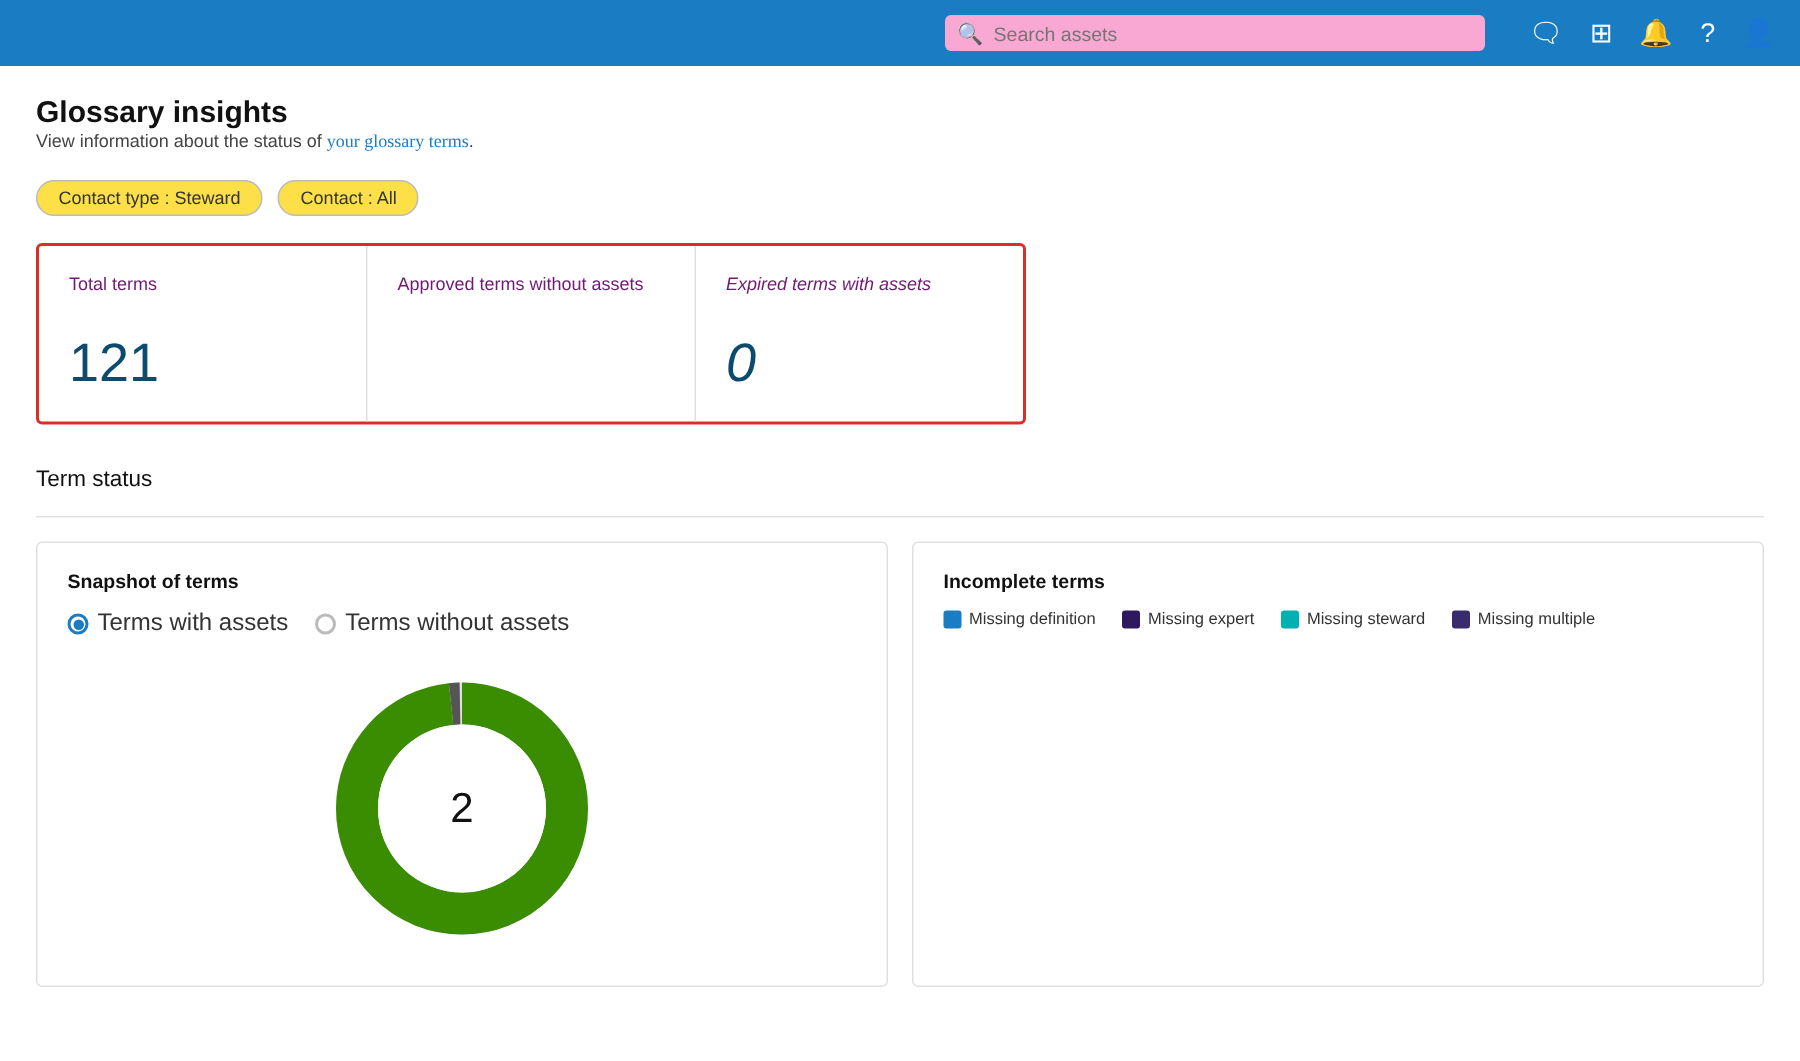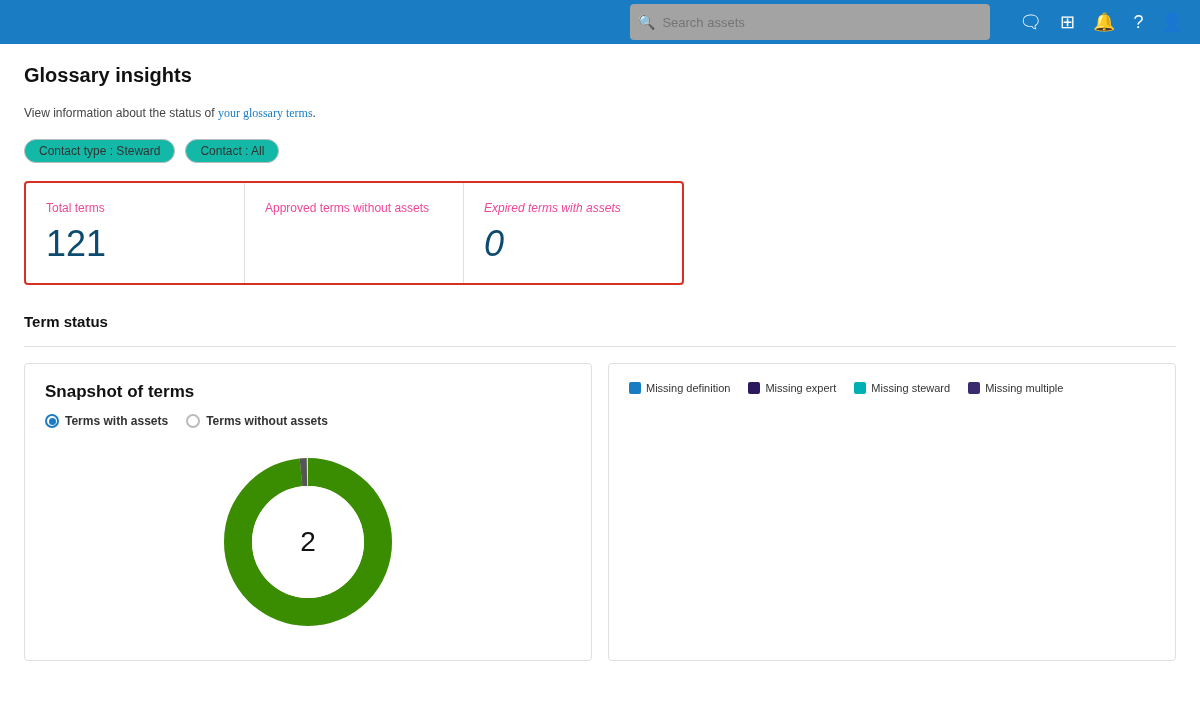--- a/index.html
+++ b/index.html
@@ -16,27 +16,27 @@
     }
     .topnav-search {
       flex: 0 0 360px;
       margin: 0 auto;
       position: relative;
       left: 50%;
       transform: translateX(-50%);
     }
     .topnav-search input {
       width: 360px;
-      height: 36px;
+      height: 24px;
       border-radius: 4px;
       border: none;
       padding: 0 12px 0 32px;
       font-size: 13px;
       outline: none;
-      background: #a3a3a3;
+      background: #f9a8d4;
     }
     .topnav-search .search-icon-wrap {
       position: absolute;
       left: 8px;
       top: 50%;
       transform: translateY(-50%);
       color: #888;
       font-size: 14px;
     }
     .topnav-icons {
@@ -45,71 +45,71 @@
       align-items: center;
       gap: 18px;
       color: #fff;
       font-size: 18px;
     }
     .topnav-icons span { cursor: pointer; }
 
     
     .page { padding: 20px 24px; }
 
-    .page-title { font-size: 20px; font-weight: 600; color: #111; margin-bottom: 19px; }
+    .page-title { font-size: 20px; font-weight: 600; color: #111; margin-bottom: 0; }
     .page-subtitle { font-size: 12px; color: #444; margin-bottom: 18px; }
     .page-subtitle a { color: #1a7dc4; text-decoration: none; font-family: Liberation Serif, serif; }
 
     
     .filter-row { display: flex; gap: 10px; margin-bottom: 18px; }
     .filter-pill {
       border: 1px solid #bbb;
       border-radius: 20px;
       padding: 4px 14px;
       font-size: 12px;
       color: #333;
-      background: #14b8a6;
+      background: #fde047;
       cursor: pointer;
     }
 
     
     .stat-cards-wrapper {
       border: 2.5px solid #d93025;
       border-radius: 4px;
       display: flex;
       width: 660px;
       margin-bottom: 28px;
       background: #fff;
     }
     .stat-card {
       flex: 1;
       padding: 18px 20px 18px 20px;
       border-right: 1px solid #e0e0e0;
     }
     .stat-card:last-child { border-right: none; font-style: italic; }
-    .stat-label { font-size: 12px; color: #ec4899; margin-bottom: 8px; }
+    .stat-label { font-size: 12px; color: #701a75; margin-bottom: 25px; }
     .stat-value { font-size: 36px; font-weight: 300; color: #0c4a6e; }
 
     
-    .section-title { font-size: 15px; font-weight: 700; color: #111; margin-bottom: 2px; }
+    .section-title { font-size: 15px; font-weight: 400; color: #111; margin-bottom: 2px; }
 
     
     .chart-row { display: flex; gap: 16px; }
     .chart-panel {
       flex: 1;
       border: 1px solid #e0e0e0;
       border-radius: 4px;
       padding: 18px 20px;
       background: #fff;
     }
-    .chart-panel-title { font-size: 17px; font-weight: 600; color: #111; margin-bottom: 12px; }
+    .chart-panel-title { font-size: 13px; font-weight: 600; color: #111; margin-bottom: 12px; }
 
     
     .radio-row { display: flex; gap: 18px; margin-bottom: 14px; }
-    .radio-item { display: flex; align-items: center; gap: 6px; font-size: 12px; cursor: pointer; font-weight: bold; }
+    .radio-item { display: flex; align-items: center; gap: 6px; font-size: 16px; cursor: pointer; }
     .radio-circle {
       width: 14px; height: 14px; border-radius: 50%;
       border: 2px solid #bbb;
       display: flex; align-items: center; justify-content: center;
     }
     .radio-circle.selected { border-color: #1a7dc4; }
     .radio-dot { width: 7px; height: 7px; border-radius: 50%; background: #1a7dc4; }
 
     
     .donut-wrap {
@@ -214,20 +214,21 @@
           <circle cx="90" cy="90" r="70" fill="none" stroke="#555555" stroke-width="28" stroke-dasharray="6 434" stroke-dashoffset="-432" transform="rotate(-90 90 90)"></circle>
 
           <circle cx="90" cy="90" r="56" fill="#fff"></circle>
         </svg>
         <span class="donut-label">2</span>
       </div>
 
     </div>
 
     <div class="chart-panel">
+      <div class="chart-panel-title">Incomplete terms</div>
 
 
       <div class="legend-row">
         <div class="legend-item">
           <div class="legend-box" style="background:#1a7dc4"></div>
           <span>Missing definition</span>
         </div>
         <div class="legend-item">
           <div class="legend-box" style="background:#2d1a5e"></div>
           <span>Missing expert</span>

